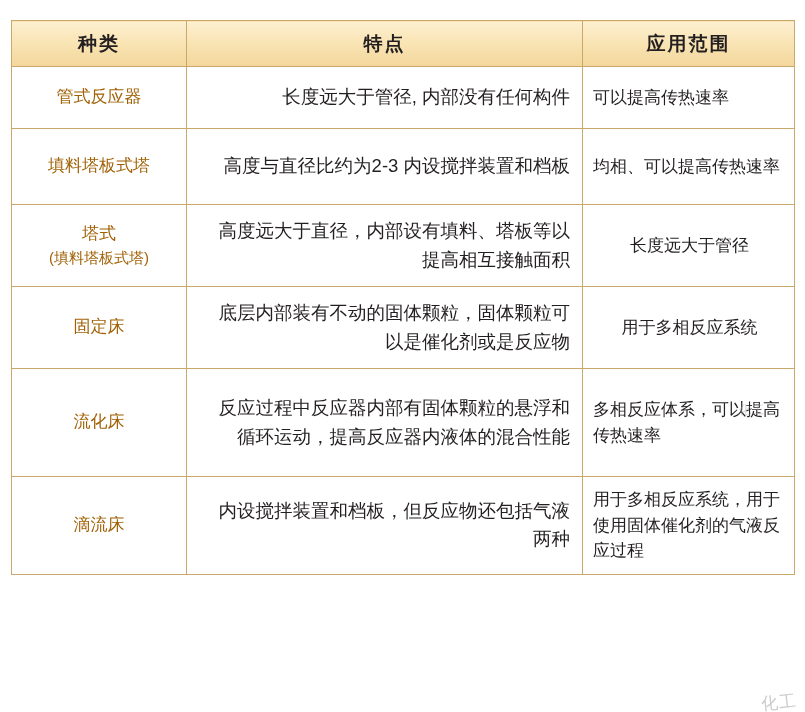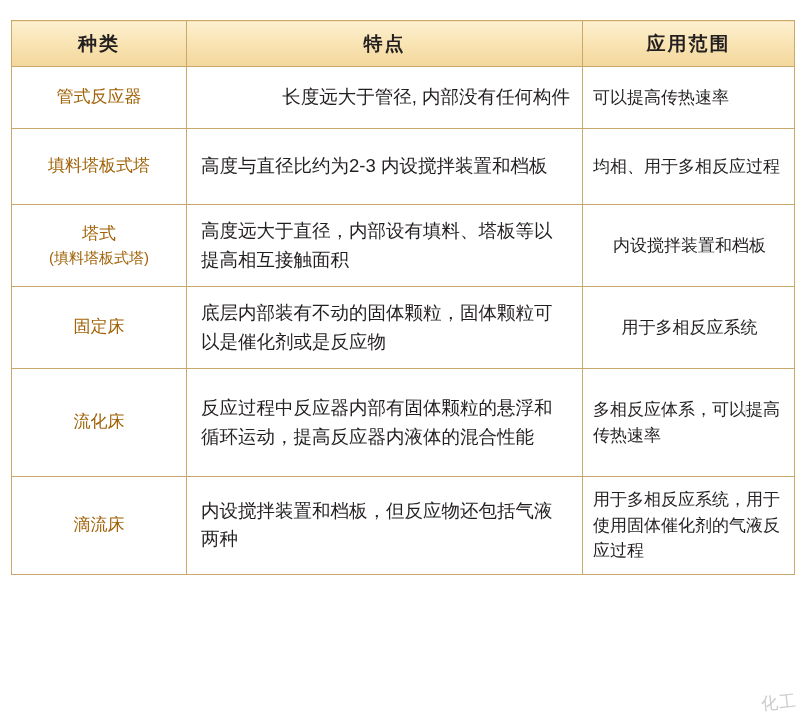--- a/index.html
+++ b/index.html
@@ -57,21 +57,21 @@
   }
   td.type-cell .sub {
     display: block;
     font-size: 15px;
   }
   td.feature-cell {
     font-size: 18.5px;
     line-height: 1.55;
     color: #231f20;
     padding: 10px 12px 10px 14px;
-    text-align: left;
+    text-align: right;
   }
   td.feature-cell.centered {
     text-align: right;
   }
   td.scope-cell {
     font-size: 17px;
     line-height: 1.5;
     color: #231f20;
     padding: 10px 8px 10px 10px;
     text-align: left;
@@ -131,30 +131,30 @@
 
       <tr class="r1">
         <td class="type-cell">管式反应器</td>
         <td class="feature-cell centered">长度远大于管径, 内部没有任何构件</td>
         <td class="scope-cell">可以提高传热速率</td>
       </tr>
 
       <tr class="r2">
         <td class="type-cell">填料塔板式塔</td>
         <td class="feature-cell">高度与直径比约为2-3 内设搅拌装置和档板</td>
-        <td class="scope-cell">均相、用于多相反应过程</td>
+        <td class="scope-cell">均相、可以提高传热速率</td>
       </tr>
 
       <tr class="r3">
         <td class="type-cell">
           <span>塔式</span>
           <span class="sub">(填料塔板式塔)</span>
         </td>
         <td class="feature-cell">高度远大于直径，内部设有填料、塔板等以提高相互接触面积</td>
-        <td class="scope-cell centered">内设搅拌装置和档板</td>
+        <td class="scope-cell centered">长度远大于管径</td>
       </tr>
 
       <tr class="r4">
         <td class="type-cell">固定床</td>
         <td class="feature-cell">底层内部装有不动的固体颗粒，固体颗粒可以是催化剂或是反应物</td>
         <td class="scope-cell centered">用于多相反应系统</td>
       </tr>
 
       <tr class="r5">
         <td class="type-cell">流化床</td>

